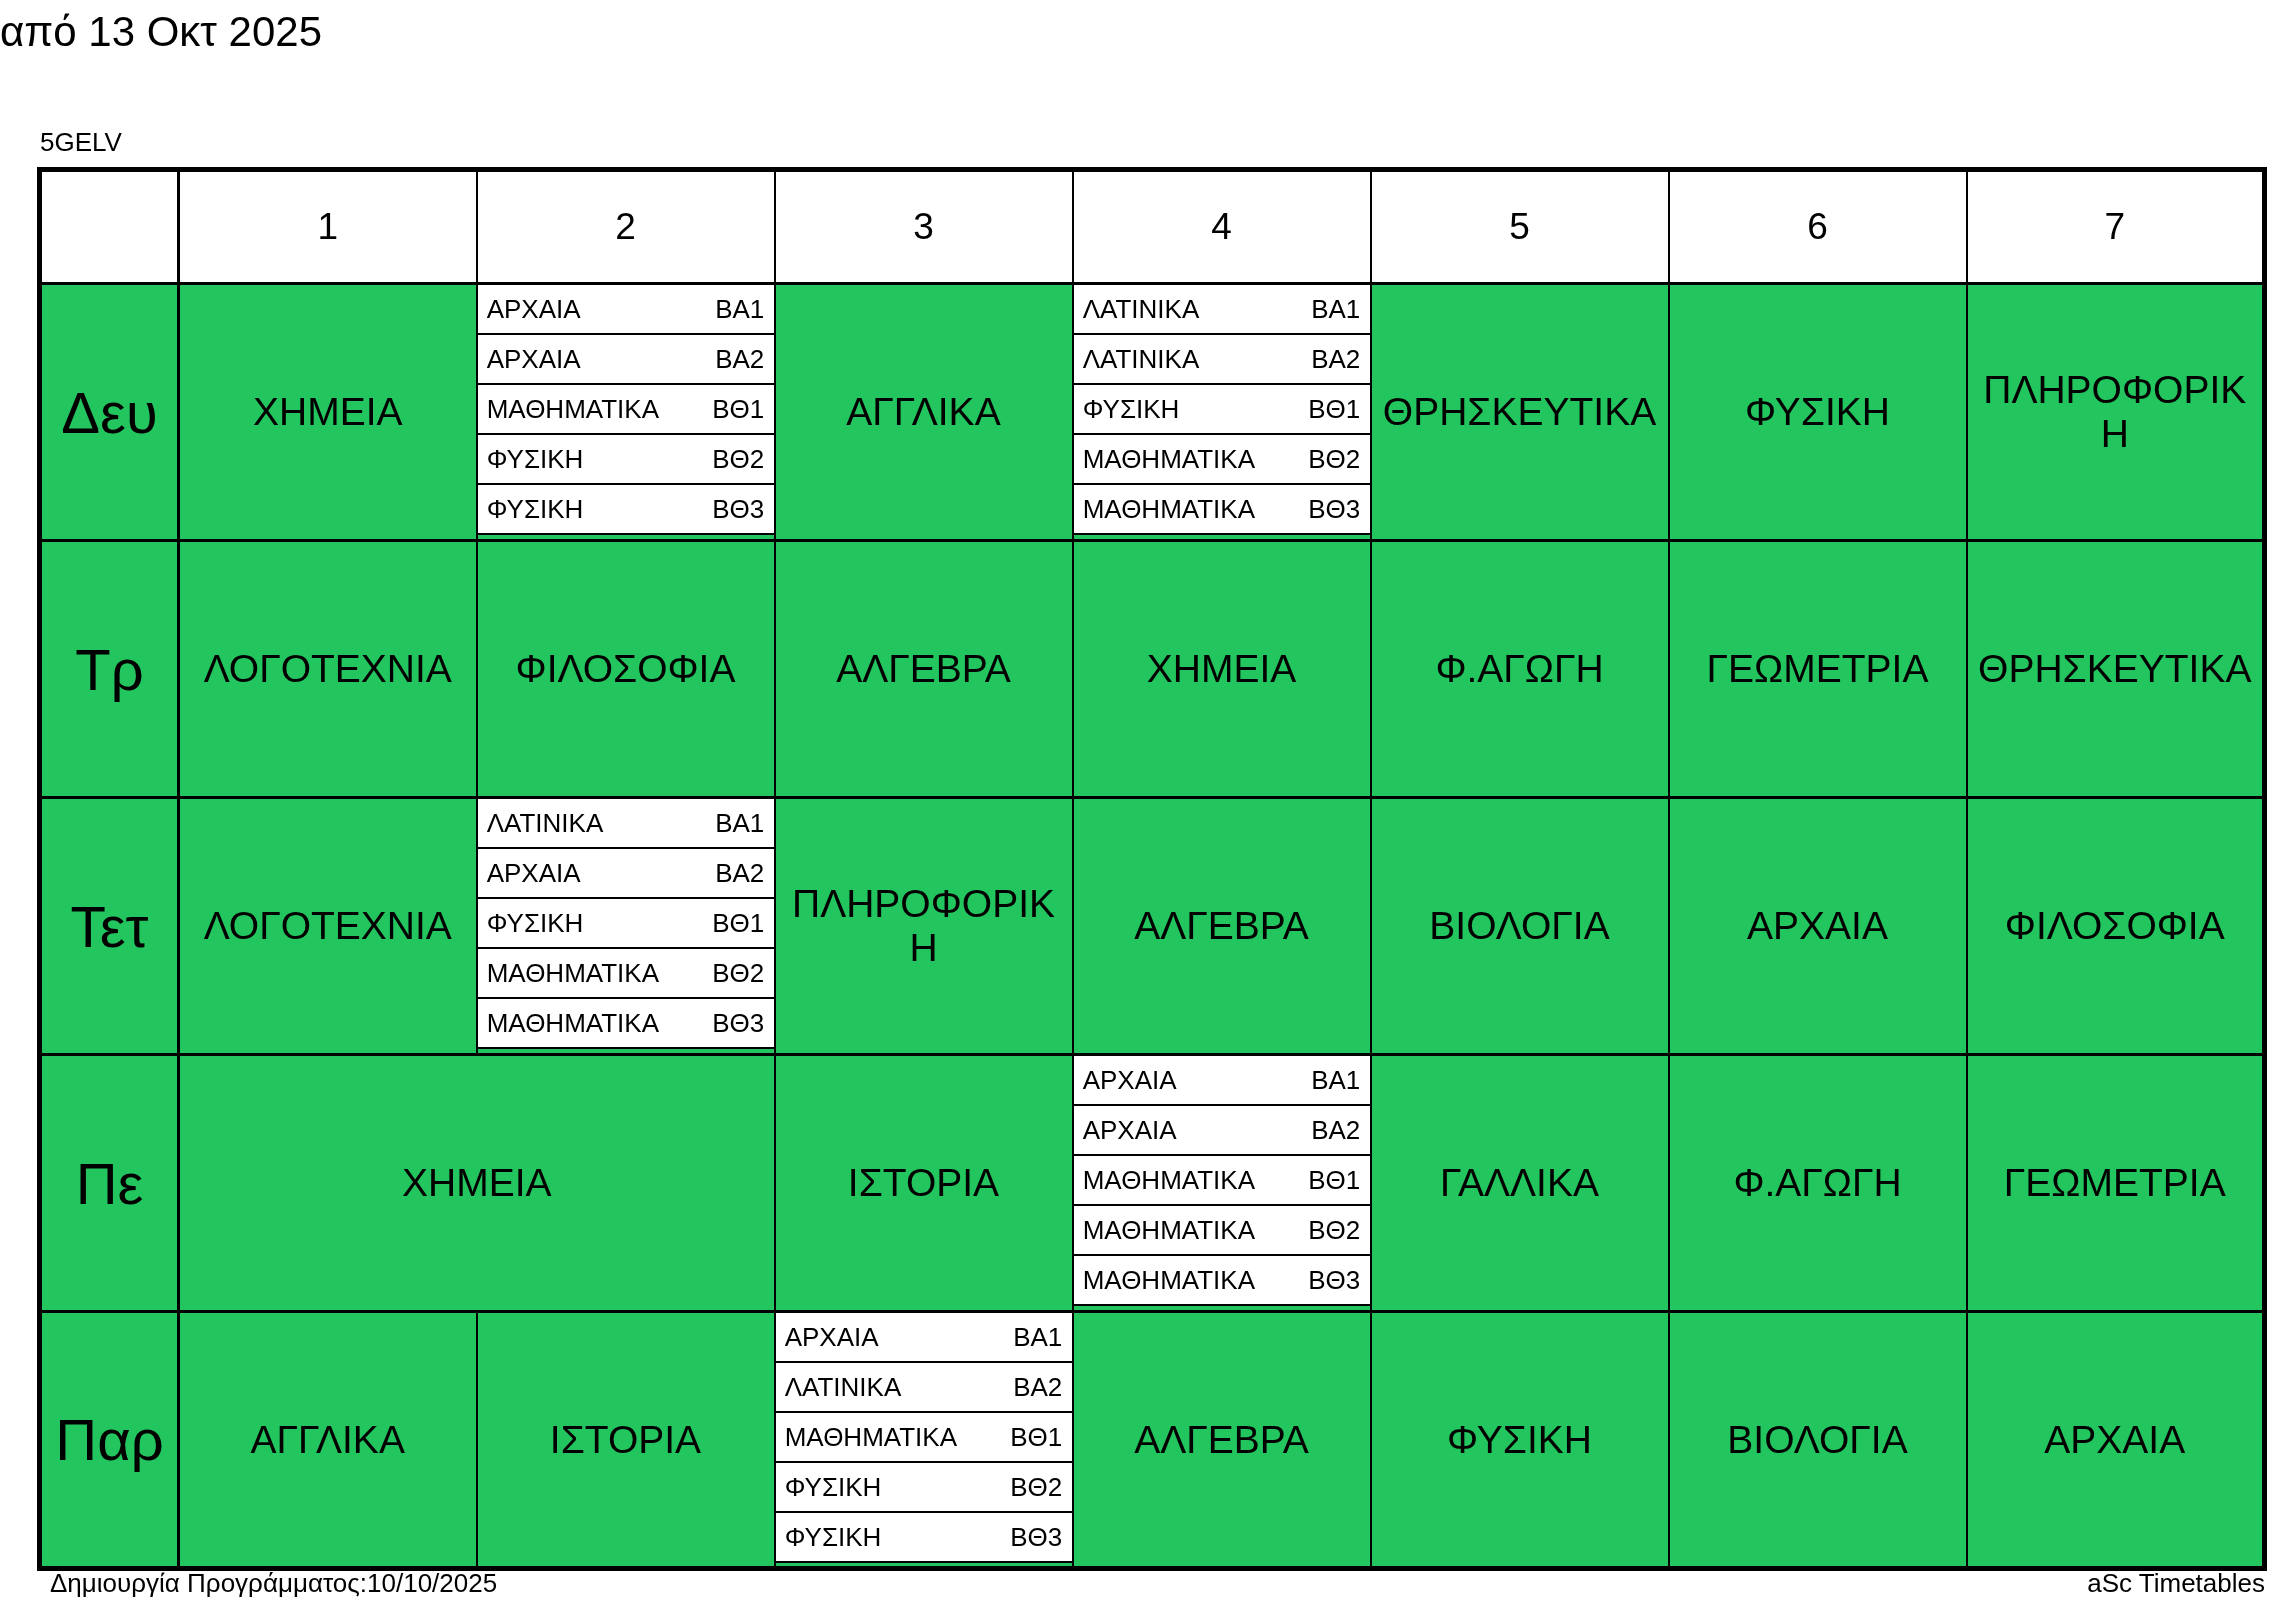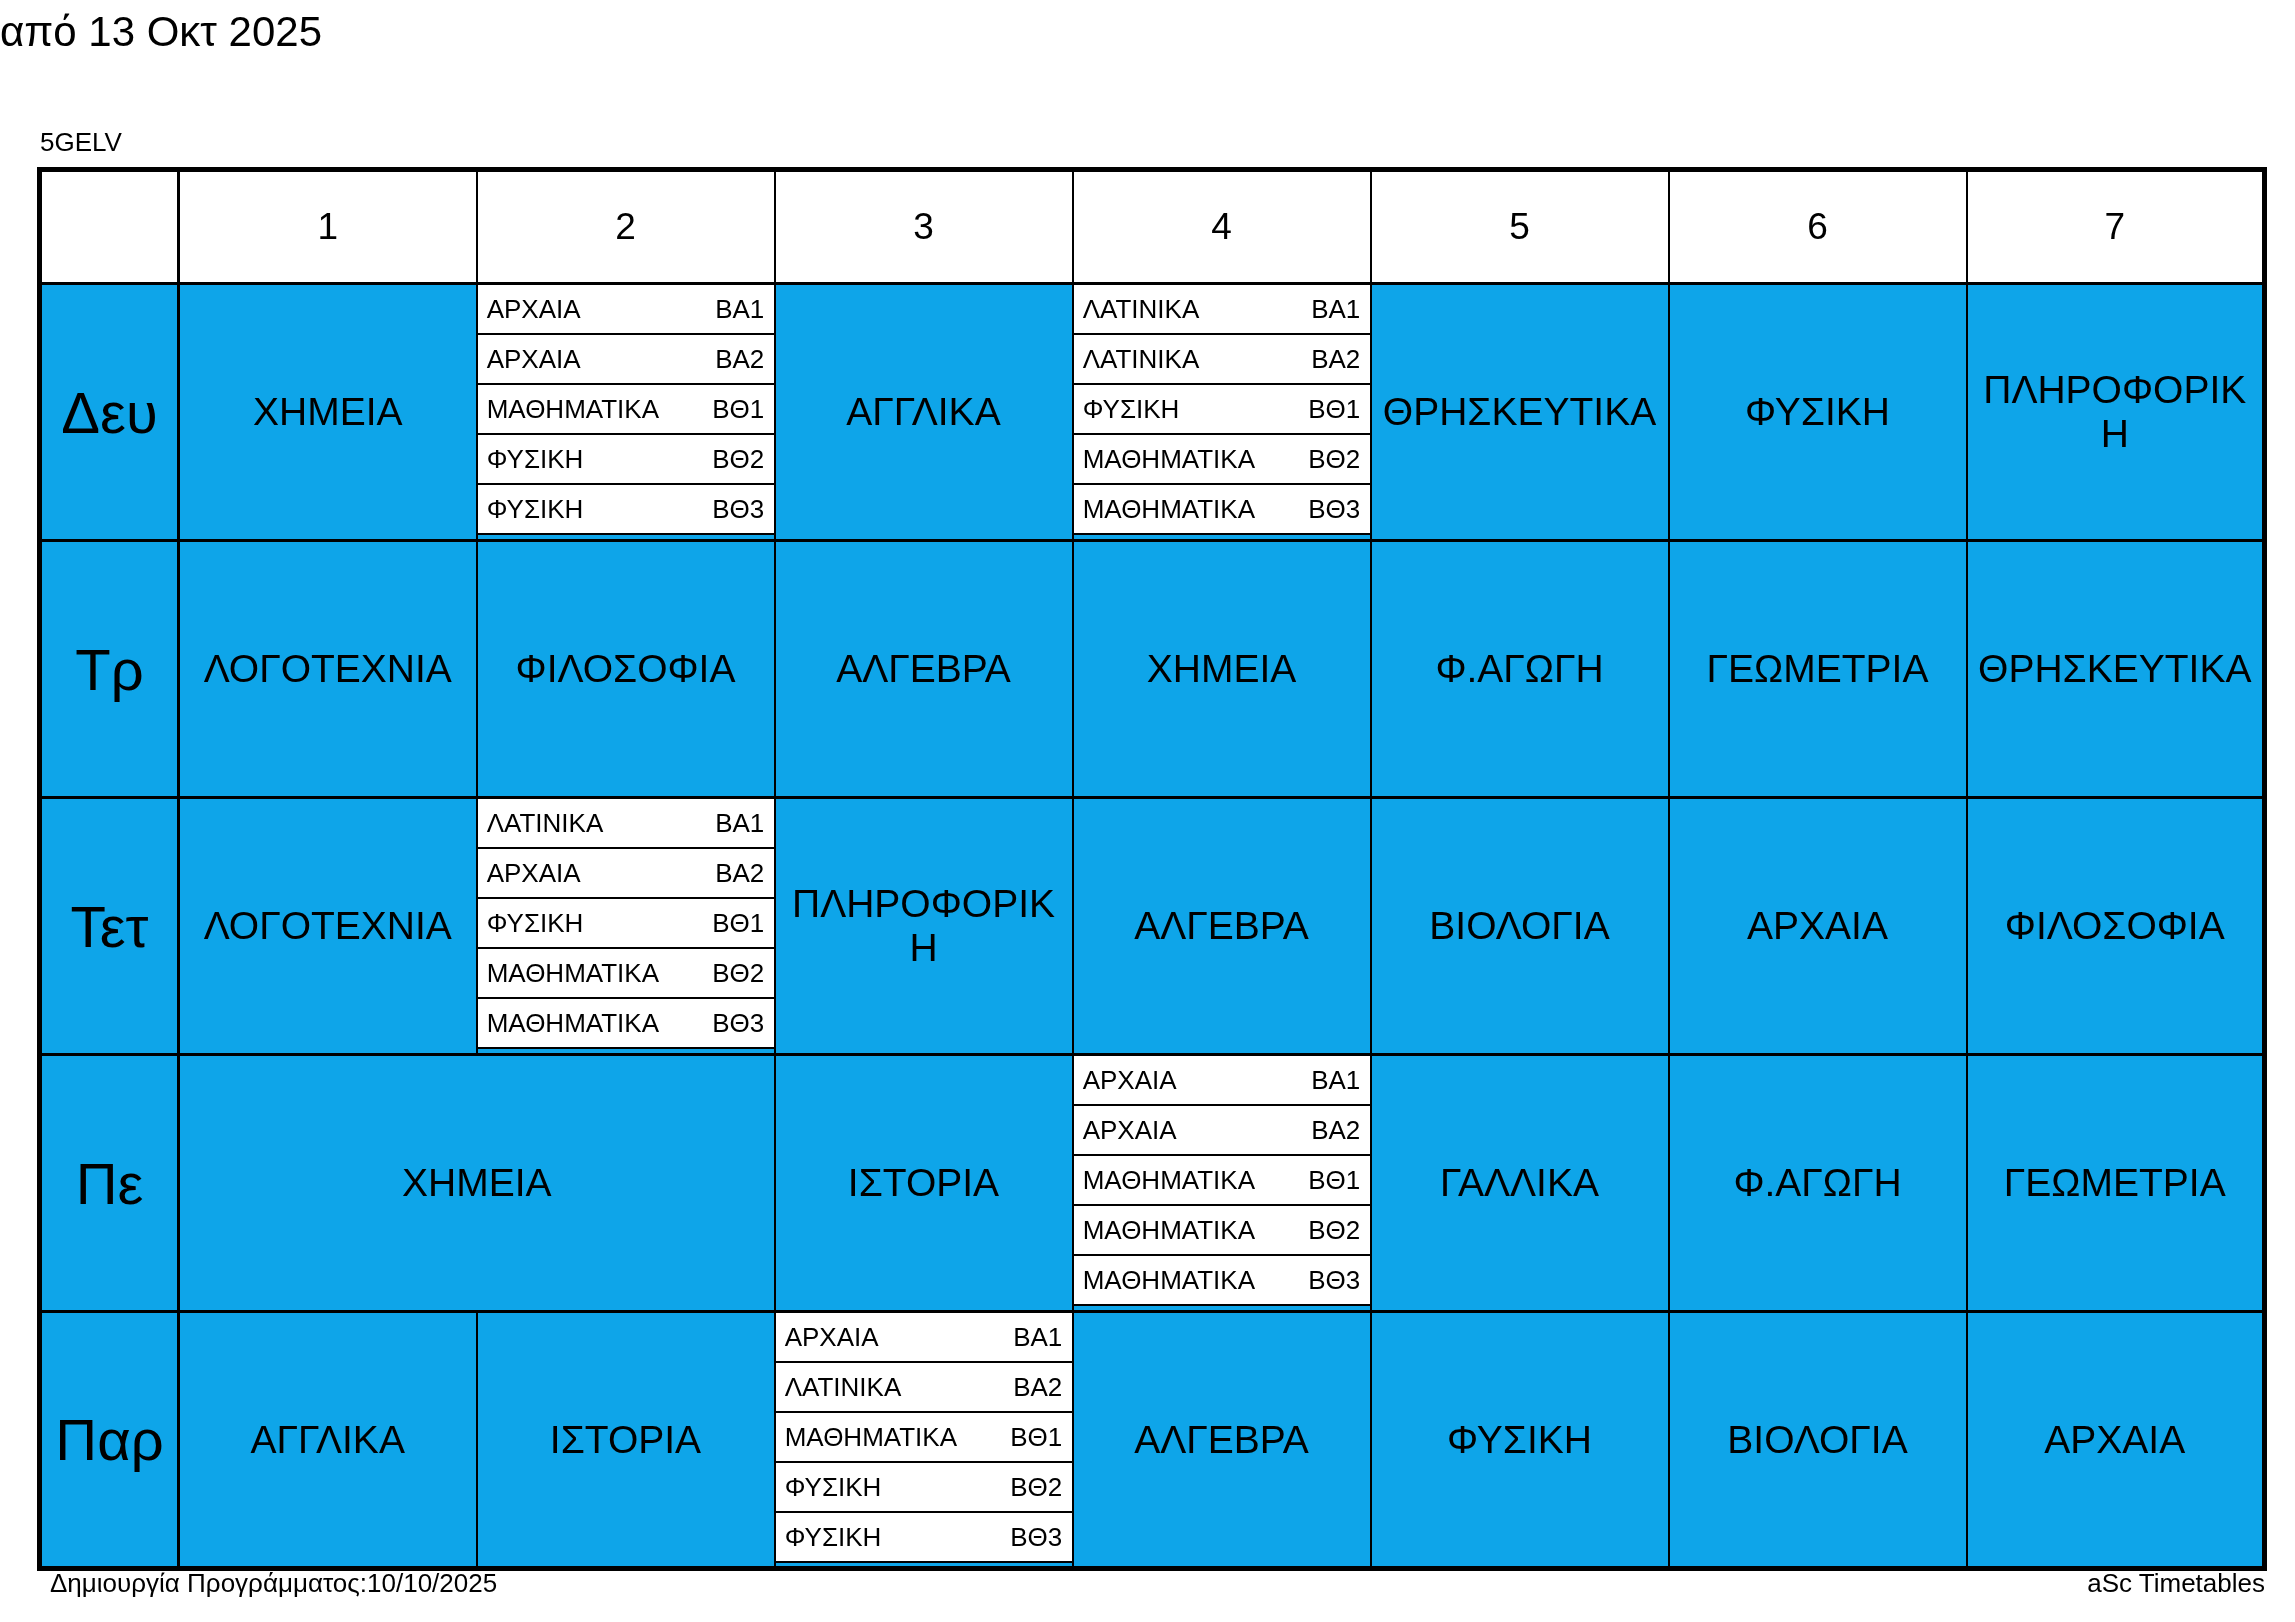--- a/index.html
+++ b/index.html
@@ -47,21 +47,21 @@
 
   .timetable tr.body-row{height:257px;}
   .timetable td{
     border:2px solid #000;
     border-top:3.9px solid #000;
     text-align:center;vertical-align:middle;
     font-size:39px;
     padding:0 3.9px;
     word-break:break-all;
     box-sizing:border-box;
-    background:#0ea5e9;
+    background:#22c55e;
   }
   .timetable td.day{
     font-size:58px;
     border-right:3.9px solid #000;
     word-break:normal;
   }
   .timetable td.groups{
     padding:0;vertical-align:top;word-break:normal;
   }
   .stack{width:100%;}

